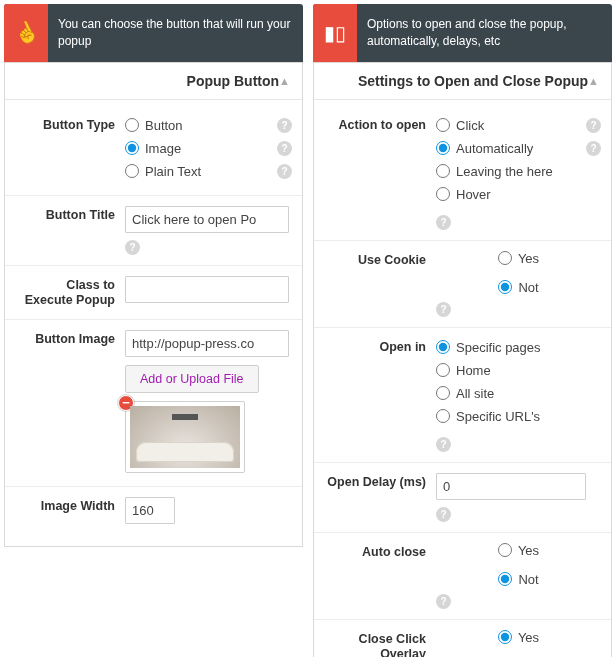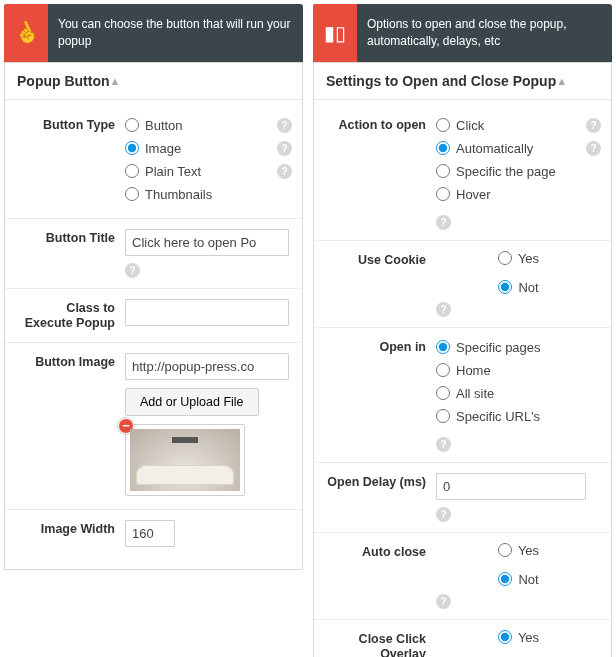--- a/index.html
+++ b/index.html
@@ -39,21 +39,21 @@
     line-height: 1.4;
   }
   .panel {
     border: 1px solid #d9d9d9;
     border-top: 0;
     background: #fff;
   }
   .panel-title {
     display: flex;
     align-items: center;
-    justify-content: flex-start;
+    justify-content: flex-end;
     padding: 10px 12px;
     font-weight: 600;
     font-size: 14px;
     color: #333;
     border-top: 1px solid #d9d9d9;
     border-bottom: 1px solid #e5e5e5;
   }
   .panel-title .chev {
     color: #aaa;
     font-size: 11px;
@@ -106,21 +106,21 @@
     font-size: 13px;
     color: #444;
     width: 150px;
     border-radius: 1px;
   }
   input.wide { width: 164px; }
   .btn {
     display: inline-block;
     border: 1px solid #cfcfcf;
     background: #f5f5f5;
-    color: #000000;
+    color: #a21caf;
     padding: 6px 14px;
     font-size: 12.5px;
     cursor: pointer;
     border-radius: 2px;
     margin-top: 8px;
   }
   .thumb-wrap {
     position: relative;
     display: inline-block;
     margin-top: 8px;
@@ -199,24 +199,20 @@
             <label class="radio">
               <input type="radio" name="bt" checked="" style="">
               <span>Image</span>
               <span class="help">?</span>
             </label>
             <label class="radio">
               <input type="radio" name="bt" style="">
               <span>Plain Text</span>
               <span class="help">?</span>
             </label>
-            <label class="radio">
-              <input type="radio" name="bt" style="">
-              <span>Thumbnails</span>
-            </label>
           </div>
         </div>
 
         <div class="row">
           <div class="lbl">Button Title</div>
           <div class="ctrl">
             <input type="text" class="wide" value="Click here to open Po" style="">
             <div class="help-below"><span class="help">?</span></div>
           </div>
         </div>
@@ -273,21 +269,21 @@
               <span>Click</span>
               <span class="help">?</span>
             </label>
             <label class="radio">
               <input type="radio" name="ao" checked="" style="">
               <span>Automatically</span>
               <span class="help">?</span>
             </label>
             <label class="radio">
               <input type="radio" name="ao" style="">
-              <span>Specific the page</span>
+              <span>Leaving the here</span>
             </label>
             <label class="radio">
               <input type="radio" name="ao" style="">
               <span>Hover</span>
             </label>
             <div class="help-below"><span class="help">?</span></div>
           </div>
         </div>
 
         <div class="row">

